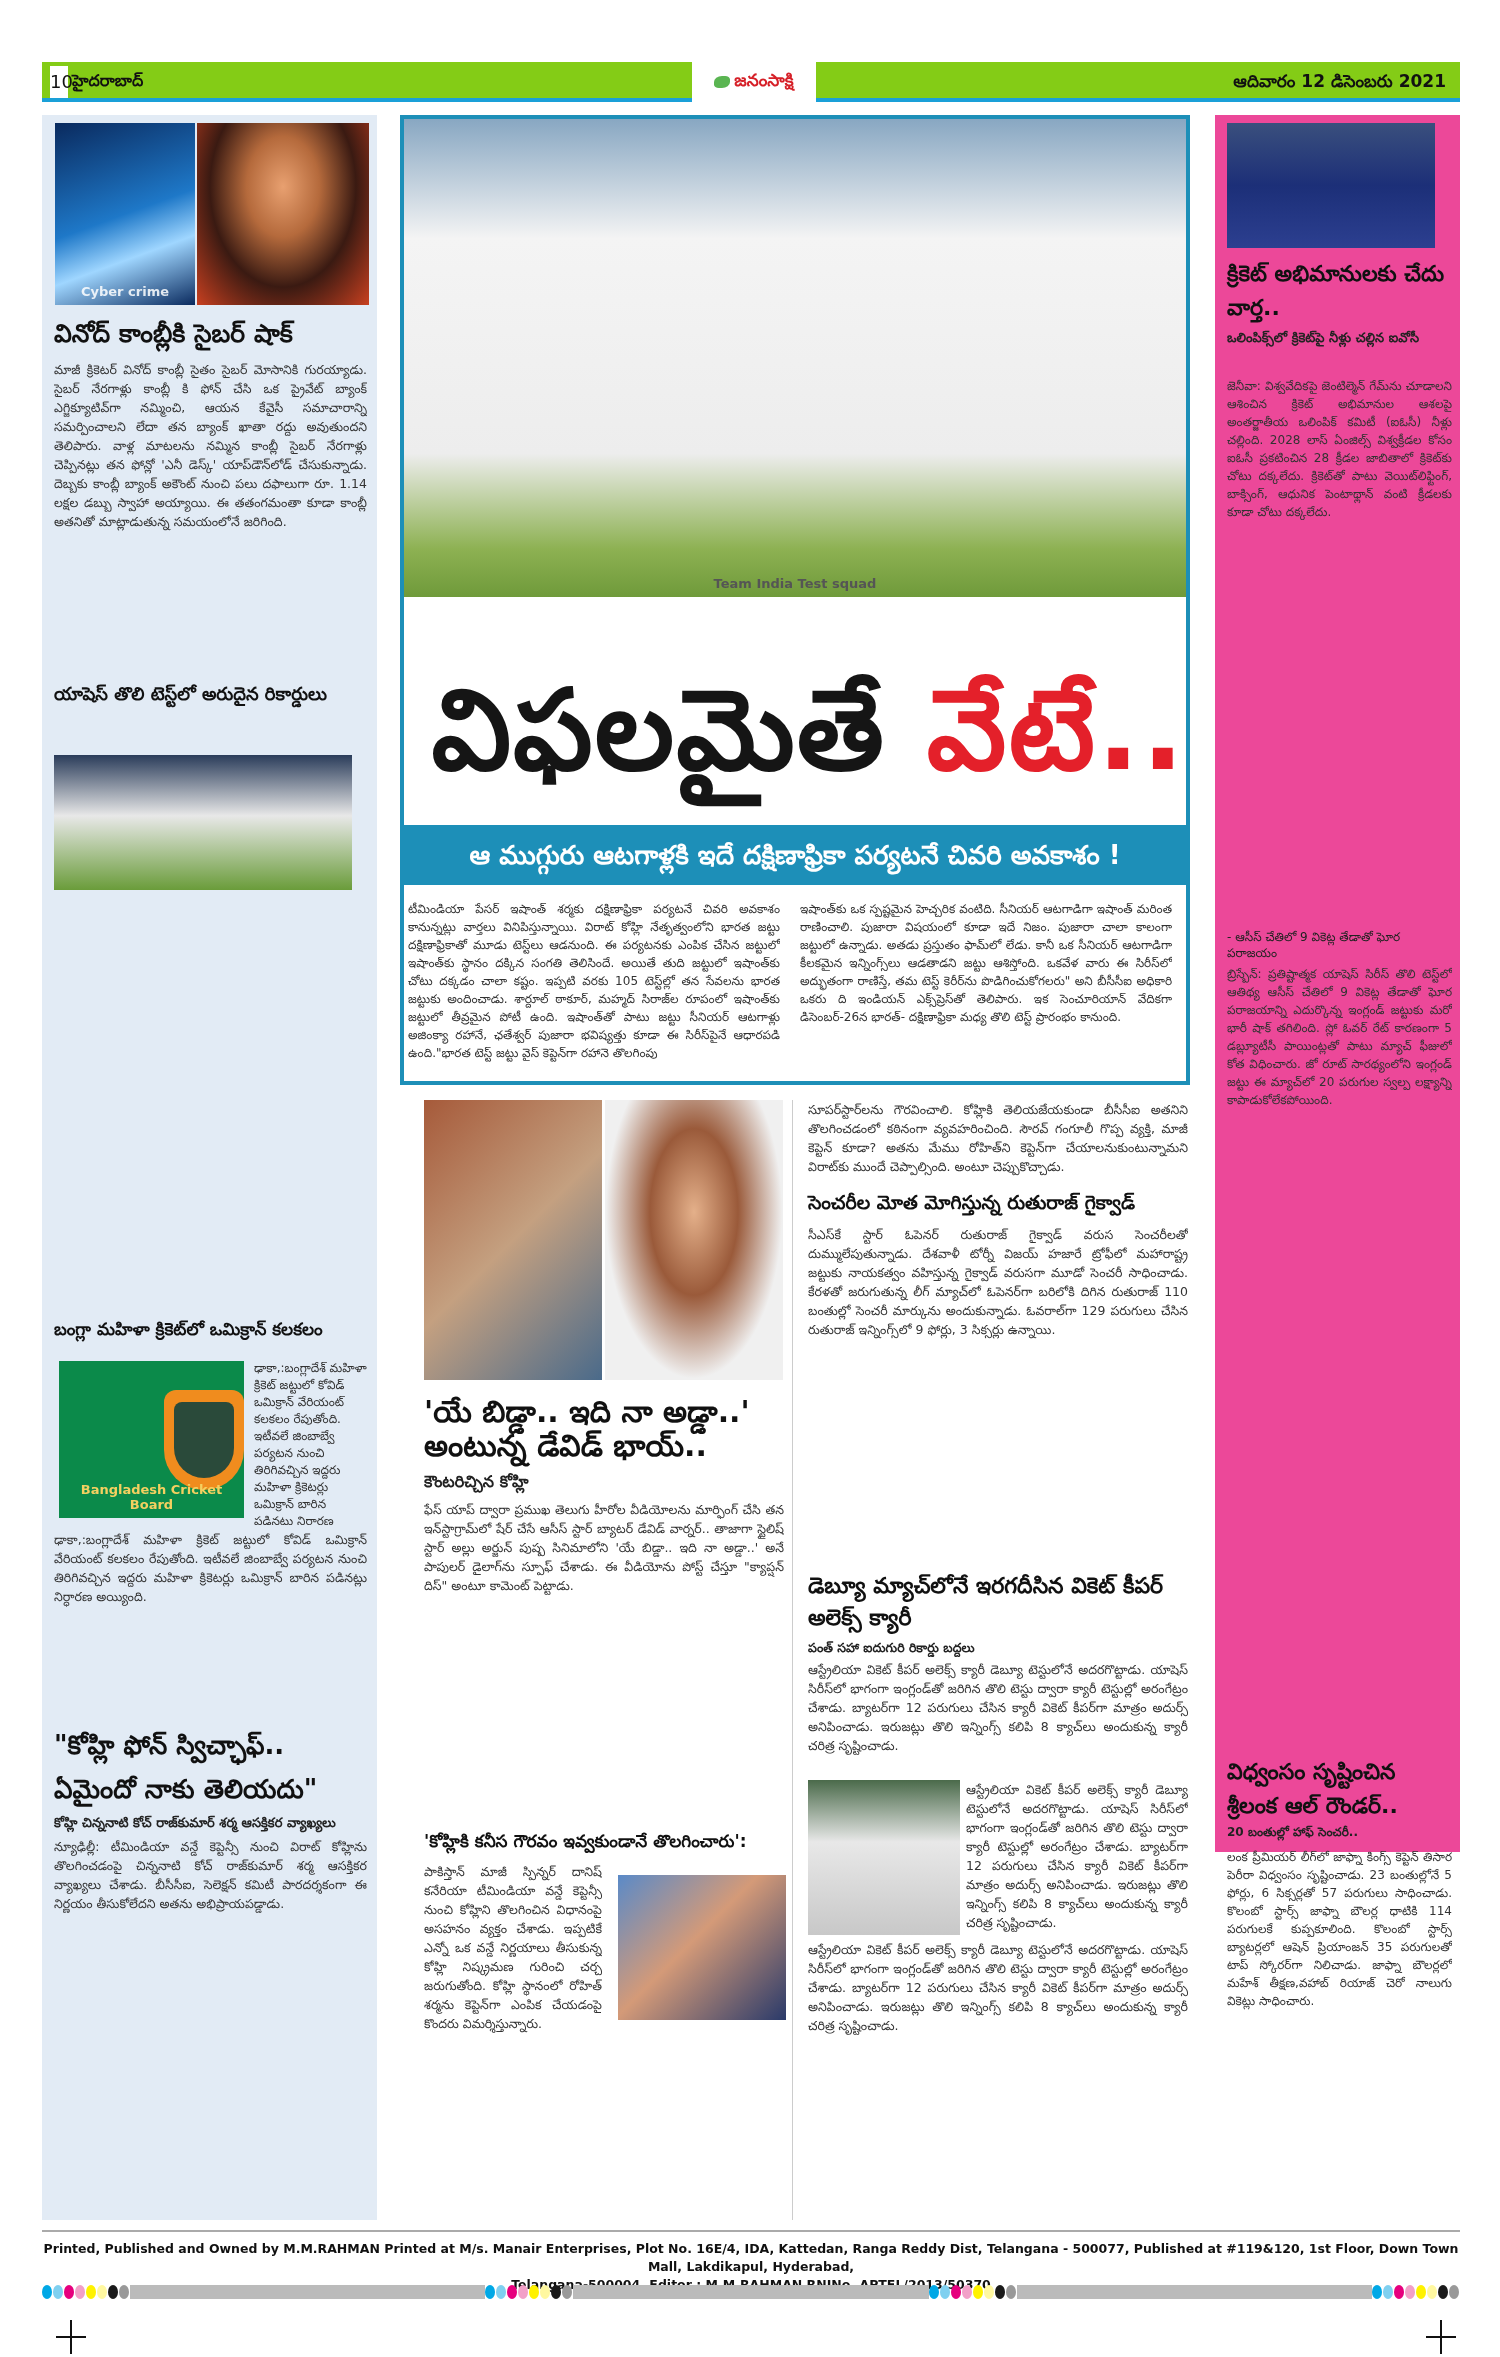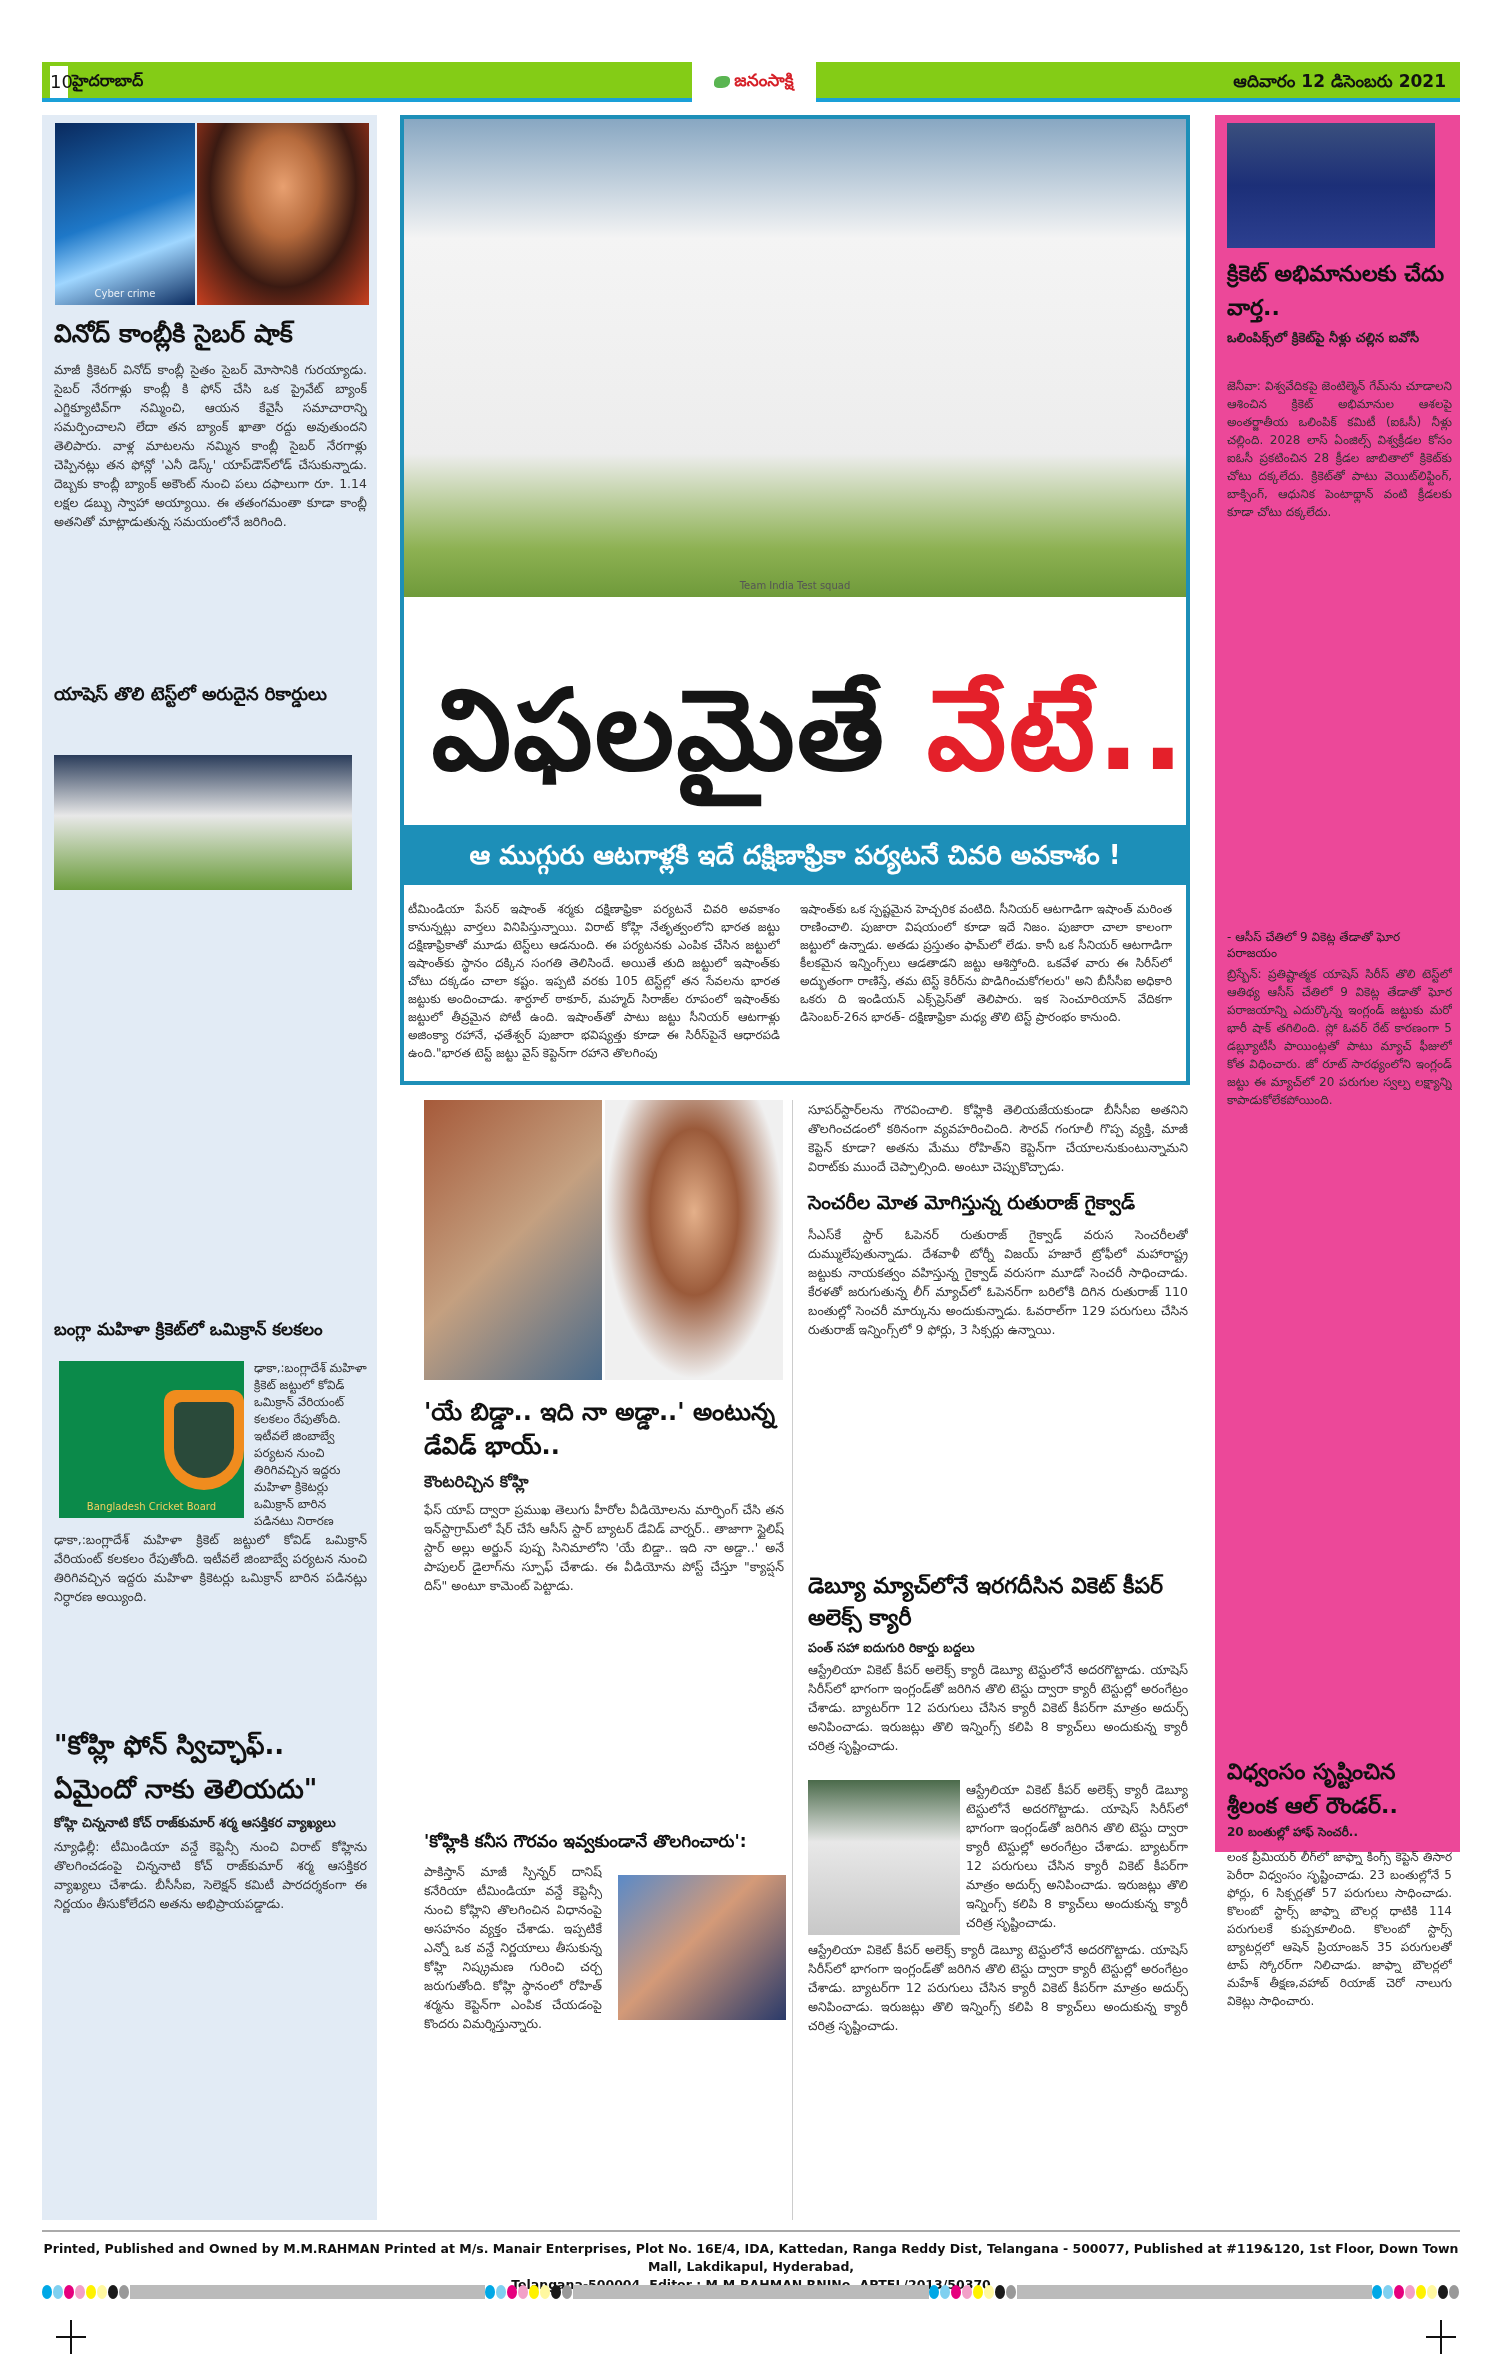--- a/index.html
+++ b/index.html
@@ -21,21 +21,21 @@
   .ph-hacker{background:linear-gradient(160deg,#0a2a5e 0%,#1e78c8 50%,#9fd6ff 70%,#0a2a5e 100%)}
   .ph-kambli{background:radial-gradient(ellipse at 50% 35%,#e8a070 0%,#b56a3c 30%,#3a1a12 60%,#c84020 100%)}
   .ph-ashes{background:linear-gradient(180deg,#2a3c5a 0%,#e8e8e8 45%,#6a9c3a 100%)}
   .ph-bcb{background:#0b8a4a}
   .ph-team{background:linear-gradient(180deg,#88a7c2 0%,#f4f4f4 25%,#ededed 70%,#8db152 90%,#6f9a3a 100%)}
   .ph-india-t20{background:linear-gradient(180deg,#3a4f7d 0%,#1c2f78 50%,#2c3f90 100%)}
   .ph-warner{background:linear-gradient(135deg,#a65a3a 0%,#c4a080 50%,#4a6a8a 100%)}
   .ph-virat{background:radial-gradient(ellipse at 50% 40%,#e4b08a 0%,#9a5a3a 35%,#f0f0f0 70%)}
   .ph-carey{background:linear-gradient(180deg,#4a6a4a 0%,#e8e8e8 40%,#c8c8c8 100%)}
   .ph-kohli2{background:linear-gradient(135deg,#5a8ac8 0%,#d49a78 45%,#2a3a6a 100%)}
-  .photo-label{position:absolute;left:0;right:0;bottom:6px;text-align:center;font-size:10px;color:rgba(255,255,255,.85);font-weight:normal}
+  .photo-label{position:absolute;left:0;right:0;bottom:6px;text-align:center;font-size:13px;color:rgba(255,255,255,.85);font-weight:bold}
   .hl{position:absolute;font-weight:bold;color:#111;line-height:1.15}
   .sub{position:absolute;font-weight:bold;color:#222;line-height:1.3}
   .body{position:absolute;font-size:12.5px;line-height:19px;color:#333;text-align:justify;overflow:hidden}
   
   .main-box{left:400px;top:115px;width:790px;height:970px;border:4px solid #1d8fb8;background:#fff}
   .banner{left:404px;top:825px;width:782px;height:60px;background:#1d8fb8;color:#fff;font-size:26px;font-weight:bold;line-height:60px;text-align:center}
   .bighead{left:404px;top:640px;width:782px;height:180px;text-align:right;font-size:112px;font-weight:bold;line-height:180px;letter-spacing:2px;color:#151515}
   .bighead .red{color:#e4202a}
   .footer-rule{left:42px;top:2230px;width:1418px;height:2px;background:#aaa}
   .footer{left:42px;top:2240px;width:1418px;font-size:12.5px;font-weight:bold;text-align:center;line-height:18px;color:#111}
@@ -92,21 +92,21 @@
 <div class="abs bighead">
   <span>విఫలమైతే</span>
   <span class="red">వేటే..</span>
 </div>
 <div class="abs banner">ఆ ముగ్గురు ఆటగాళ్లకి ఇదే దక్షిణాఫ్రికా పర్యటనే చివరి అవకాశం !</div>
 <div class="abs body" style="left:408px;top:900px;width:372px;height:175px;font-size:12px;line-height:18px">టీమిండియా పేసర్ ఇషాంత్ శర్మకు దక్షిణాఫ్రికా పర్యటనే చివరి అవకాశం కానున్నట్లు వార్తలు వినిపిస్తున్నాయి. విరాట్ కోహ్లి నేతృత్వంలోని భారత జట్టు దక్షిణాఫ్రికాతో మూడు టెస్ట్‌లు ఆడనుంది. ఈ పర్యటనకు ఎంపిక చేసిన జట్టులో ఇషాంత్‌కు స్థానం దక్కిన సంగతి తెలిసిందే. అయితే తుది జట్టులో ఇషాంత్‌కు చోటు దక్కడం చాలా కష్టం. ఇప్పటి వరకు 105 టెస్ట్‌ల్లో తన సేవలను భారత జట్టుకు అందించాడు. శార్దూల్ ఠాకూర్, మహ్మద్ సిరాజ్‌ల రూపంలో ఇషాంత్‌కు జట్టులో తీవ్రమైన పోటీ ఉంది. ఇషాంత్‌తో పాటు జట్టు సీనియర్ ఆటగాళ్లు అజింక్యా రహానే, ఛతేశ్వర్ పుజారా భవిష్యత్తు కూడా ఈ సిరీస్‌పైనే ఆధారపడి ఉంది."భారత టెస్ట్ జట్టు వైస్ కెప్టెన్‌గా రహానె తొలగింపు</div>
 <div class="abs body" style="left:800px;top:900px;width:372px;height:175px;font-size:12px;line-height:18px">ఇషాంత్‌కు ఒక స్పష్టమైన హెచ్చరిక వంటిది. సీనియర్ ఆటగాడిగా ఇషాంత్ మరింత రాణించాలి. పుజారా విషయంలో కూడా ఇదే నిజం. పుజారా చాలా కాలంగా జట్టులో ఉన్నాడు. అతడు ప్రస్తుతం ఫామ్‌లో లేడు. కానీ ఒక సీనియర్ ఆటగాడిగా కీలకమైన ఇన్నింగ్స్‌లు ఆడతాడని జట్టు ఆశిస్తోంది. ఒకవేళ వారు ఈ సిరీస్‌లో అద్భుతంగా రాణిస్తే, తమ టెస్ట్ కెరీర్‌ను పొడిగించుకోగలరు" అని బీసీసీఐ అధికారి ఒకరు ది ఇండియన్ ఎక్స్‌ప్రెస్‌తో తెలిపారు. ఇక సెంచూరియాన్ వేదికగా డిసెంబర్-26న భారత్- దక్షిణాఫ్రికా మధ్య తొలి టెస్ట్ ప్రారంభం కానుంది.</div>
 
 <div class="abs photo ph-warner" style="left:424px;top:1100px;width:178px;height:280px"></div>
 <div class="abs photo ph-virat" style="left:605px;top:1100px;width:178px;height:280px"></div>
-<div class="abs hl" style="left:424px;top:1395px;width:360px;font-size:24px;line-height:34px">'యే బిడ్డా.. ఇది నా అడ్డా..' అంటున్న డేవిడ్ భాయ్..</div>
+<div class="abs hl" style="left:424px;top:1395px;width:360px;font-size:30px;line-height:34px">'యే బిడ్డా.. ఇది నా అడ్డా..' అంటున్న డేవిడ్ భాయ్..</div>
 <div class="abs sub" style="left:424px;top:1472px;width:360px;font-size:16px">కౌంటరిచ్చిన కోహ్లి</div>
 <div class="abs body" style="left:424px;top:1500px;width:360px;height:318px">ఫేస్ యాప్ ద్వారా ప్రముఖ తెలుగు హీరోల వీడియోలను మార్ఫింగ్ చేసి తన ఇన్‌స్టాగ్రామ్‌లో షేర్ చేసే ఆసీస్ స్టార్ బ్యాటర్ డేవిడ్ వార్నర్.. తాజాగా స్టైలిష్ స్టార్ అల్లు అర్జున్ పుష్ప సినిమాలోని 'యే బిడ్డా.. ఇది నా అడ్డా..' అనే పాపులర్ డైలాగ్‌ను స్పూఫ్ చేశాడు. ఈ వీడియోను పోస్ట్ చేస్తూ "క్యాప్షన్ దిస్" అంటూ కామెంట్ పెట్టాడు.</div>
 
 <div class="abs hl" style="left:424px;top:1832px;width:370px;font-size:17px">'కోహ్లికి కనీస గౌరవం ఇవ్వకుండానే తొలగించారు':</div>
 <div class="abs body" style="left:424px;top:1862px;width:178px;height:360px">పాకిస్తాన్ మాజీ స్పిన్నర్ దానిష్ కనేరియా టీమిండియా వన్డే కెప్టెన్సీ నుంచి కోహ్లిని తొలగించిన విధానంపై అసహనం వ్యక్తం చేశాడు. ఇప్పటికే ఎన్నో ఒక వన్డే నిర్ణయాలు తీసుకున్న కోహ్లి నిష్క్రమణ గురించి చర్చ జరుగుతోంది. కోహ్లి స్థానంలో రోహిత్ శర్మను కెప్టెన్‌గా ఎంపిక చేయడంపై కొందరు విమర్శిస్తున్నారు.</div>
 <div class="abs photo ph-kohli2" style="left:618px;top:1875px;width:168px;height:145px"></div>
 
 <div class="divider-v" style="left:792px;top:1100px;height:1120px"></div>
 
 <div class="abs body" style="left:808px;top:1100px;width:380px;height:90px">సూపర్‌స్టార్‌లను గౌరవించాలి. కోహ్లికి తెలియజేయకుండా బీసీసీఐ అతనిని తొలగించడంలో కఠినంగా వ్యవహరించింది. సౌరవ్ గంగూలీ గొప్ప వ్యక్తి, మాజీ కెప్టెన్ కూడా? అతను మేము రోహిత్‌ని కెప్టెన్‌గా చేయాలనుకుంటున్నామని విరాట్‌కు ముందే చెప్పాల్సింది. అంటూ చెప్పుకొచ్చాడు.</div>

